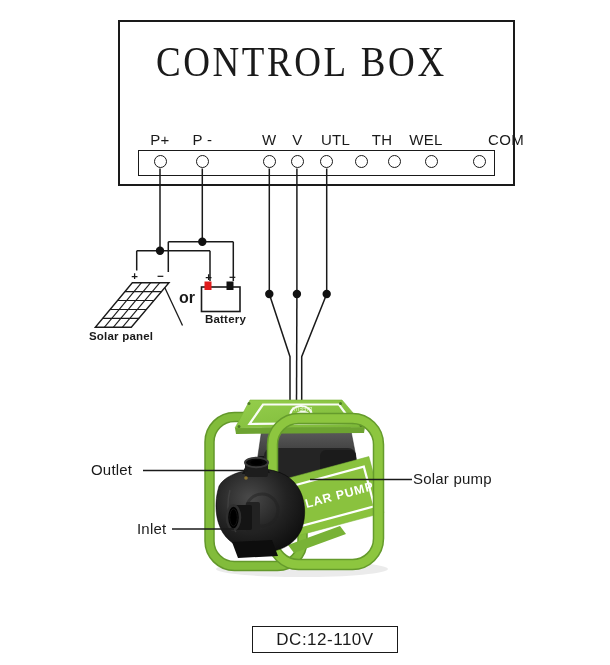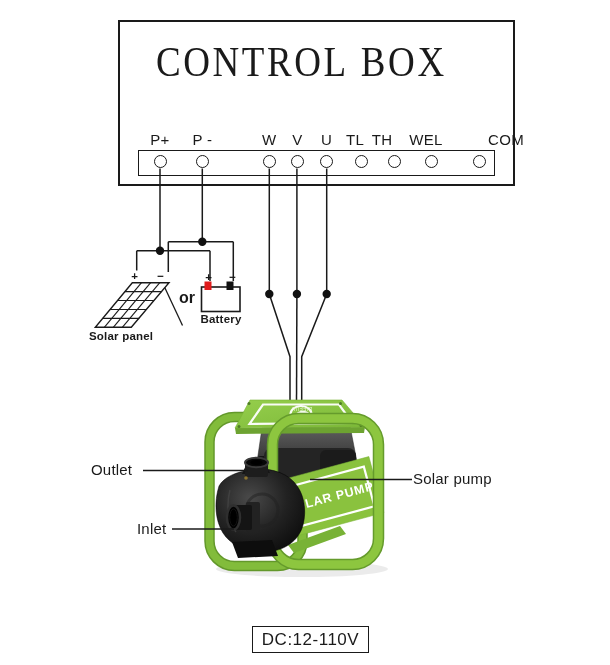--- a/index.html
+++ b/index.html
@@ -19,27 +19,27 @@
   .cb-title{left:156px;top:40px;font-family:"Liberation Serif","DejaVu Serif",serif;
             font-size:43px;line-height:1;letter-spacing:3px;word-spacing:2px;white-space:nowrap;
             transform:scaleX(.86);transform-origin:0 0;}
   .strip{left:138px;top:150px;width:355px;height:24px;border:1.6px solid var(--line);}
   .tlabel{top:131px;transform:translateX(-50%);font-size:15px;font-weight:500;
           letter-spacing:.3px;white-space:nowrap;}
   .tcircle{top:155px;width:13px;height:13px;border:1.6px solid var(--line);
            border-radius:50%;box-sizing:border-box;background:#fff;}
   .small-label{font-size:11.5px;font-weight:600;letter-spacing:.2px;white-space:nowrap;text-align:right;}
   .or-label{left:179px;top:289px;font-size:16px;font-weight:700;}
-  .battery-label{left:196px;top:313px;width:50px;text-align:center;}
+  .battery-label{left:196px;top:313px;width:50px;}
   .solarpanel-label{left:89px;top:330px;}
   .callout-label{font-size:15px;letter-spacing:.2px;white-space:nowrap;}
   .outlet-label{left:91px;top:461px;}
   .inlet-label{left:137px;top:520px;text-align:center;}
   .solarpump-label{left:413px;top:470px;}
-  .dc-badge{left:252px;top:626px;width:117px;height:27px;border:1.6px solid var(--line);
+  .dc-badge{left:252px;top:626px;width:146px;height:27px;border:1.6px solid var(--line);
             display:flex;align-items:center;justify-content:center;
             font-size:17px;letter-spacing:.5px;box-sizing:border-box;}
   text{font-family:"Liberation Sans",sans-serif;}
   .sign{font-size:11.5px;font-weight:700;fill:var(--line);}
 </style>
 </head>
 <body>
 
 <div class="canvas">
 
@@ -180,21 +180,21 @@
 
   <div class="abs ui control-box"></div>
   <div class="abs ui cb-title">CONTROL BOX</div>
   <div class="abs ui strip"></div>
 
   <div class="abs ui tlabel" style="left:160px">P+</div>
   <div class="abs ui tlabel" style="left:202.3px">P -</div>
   <div class="abs ui tlabel" style="left:269.3px">W</div>
   <div class="abs ui tlabel" style="left:297.3px">V</div>
   <div class="abs ui tlabel" style="left:326.7px">U</div>
-  <div class="abs ui tlabel" style="left:355px">TL</div>
+  <div class="abs ui tlabel" style="left:341px">TL</div>
   <div class="abs ui tlabel" style="left:382px">TH</div>
   <div class="abs ui tlabel" style="left:426px">WEL</div>
   <div class="abs ui tlabel" style="left:506px">COM</div>
 
   <div class="abs ui tcircle" style="left:153.5px"></div>
   <div class="abs ui tcircle" style="left:195.8px"></div>
   <div class="abs ui tcircle" style="left:262.8px"></div>
   <div class="abs ui tcircle" style="left:290.8px"></div>
   <div class="abs ui tcircle" style="left:320.2px"></div>
   <div class="abs ui tcircle" style="left:355.2px"></div>

